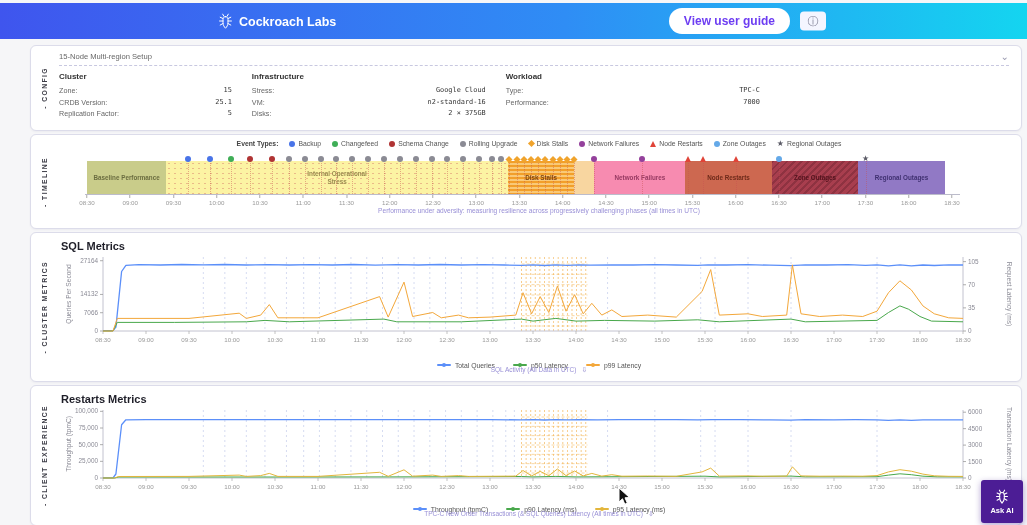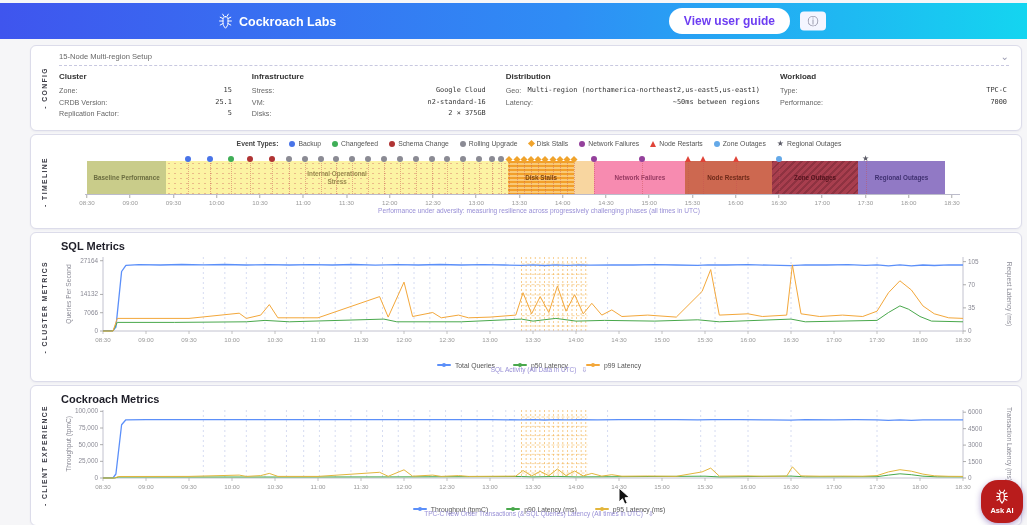--- a/index.html
+++ b/index.html
@@ -65,22 +65,22 @@
   .chart-legend{position:absolute;left:0;right:0;text-align:center;}
   #legend-0{top:121px;} #caption-0{top:133px;}
   #legend-1{top:112px;} #caption-1{top:124px;}
   .clg{display:inline-flex;align-items:center;gap:4px;font-size:6.8px;color:#555;margin:0 9px;cursor:pointer;}
   .clg-mark{position:relative;width:14px;height:6px;}
   .clg-mark i{position:absolute;left:0;top:2.2px;width:14px;height:1.6px;border-radius:1px;}
   .clg-mark b{position:absolute;left:5px;top:1px;width:4px;height:4px;border-radius:50%;}
   .chart-caption{position:absolute;left:0;right:0;text-align:center;font-size:6.5px;color:#988fd6;}
   .dl-icon{color:#8f86cc;font-size:7px;margin-left:5px;cursor:pointer;}
   
-  .ask-ai{position:absolute;right:4px;bottom:2px;width:42px;height:43px;background:#b91c1c;
-          border-radius:17px;display:flex;flex-direction:column;align-items:center;justify-content:center;
+  .ask-ai{position:absolute;right:4px;bottom:2px;width:42px;height:43px;background:#4c1d95;
+          border-radius:3px;display:flex;flex-direction:column;align-items:center;justify-content:center;
           gap:2px;color:#fff;cursor:pointer;box-shadow:0 2px 6px rgba(60,20,140,.4);}
   .ask-ai .lbl{font-size:7.5px;font-weight:700;}
   .cursor{position:absolute;left:618px;top:487px;pointer-events:none;}
 </style>
 </head>
 <body>
 
 <div class="header">
   <div class="brand">
     <svg width="15" height="17" viewBox="0 0 24 26">
@@ -126,31 +126,20 @@
             <span>Stress:</span>
             <b>Google Cloud</b>
           </div>
           <div class="cfg-row">
             <span>VM:</span>
             <b>n2-standard-16</b>
           </div>
           <div class="cfg-row">
             <span>Disks:</span>
             <b>2 × 375GB</b>
-          </div>
-        </div>
-        <div>
-          <div class="cfg-col-title">Distribution</div>
-          <div class="cfg-row">
-            <span>Geo:</span>
-            <b>Multi-region (northamerica-northeast2,us-east5,us-east1)</b>
-          </div>
-          <div class="cfg-row">
-            <span>Latency:</span>
-            <b>~50ms between regions</b>
           </div>
         </div>
         <div>
           <div class="cfg-col-title">Workload</div>
           <div class="cfg-row">
             <span>Type:</span>
             <b>TPC-C</b>
           </div>
           <div class="cfg-row">
             <span>Performance:</span>
@@ -476,21 +465,21 @@
       <span>SQL Activity (All Data in UTC)</span><span class="dl-icon">⇩</span>
     </div>
   </div>
 </div>
 
 <div class="panel" id="panel-client">
   <div class="vlabel">
       <span>- CLIENT EXPERIENCE</span>
     </div>
   <div class="pcontent">
-    <div class="chart-title">Cockroach Metrics</div>
+    <div class="chart-title">Restarts Metrics</div>
     <svg class="chart-svg" id="chart-1" width="960" height="96">
         <line x1="144.33333333333331" x2="144.33333333333331" y1="6" y2="74" stroke="#ccd3ee" stroke-dasharray="2 3" stroke-width="0.8"></line>
         <line x1="165.83333333333331" x2="165.83333333333331" y1="6" y2="74" stroke="#ccd3ee" stroke-dasharray="2 3" stroke-width="0.8"></line>
         <line x1="187.33333333333334" x2="187.33333333333334" y1="6" y2="74" stroke="#ccd3ee" stroke-dasharray="2 3" stroke-width="0.8"></line>
         <line x1="205.96666666666667" x2="205.96666666666667" y1="6" y2="74" stroke="#ccd3ee" stroke-dasharray="2 3" stroke-width="0.8"></line>
         <line x1="227.46666666666667" x2="227.46666666666667" y1="6" y2="74" stroke="#ccd3ee" stroke-dasharray="2 3" stroke-width="0.8"></line>
         <line x1="244.66666666666666" x2="244.66666666666666" y1="6" y2="74" stroke="#ccd3ee" stroke-dasharray="2 3" stroke-width="0.8"></line>
         <line x1="260.43333333333334" x2="260.43333333333334" y1="6" y2="74" stroke="#ccd3ee" stroke-dasharray="2 3" stroke-width="0.8"></line>
         <line x1="276.2" x2="276.2" y1="6" y2="74" stroke="#ccd3ee" stroke-dasharray="2 3" stroke-width="0.8"></line>
         <line x1="291.9666666666667" x2="291.9666666666667" y1="6" y2="74" stroke="#ccd3ee" stroke-dasharray="2 3" stroke-width="0.8"></line>

